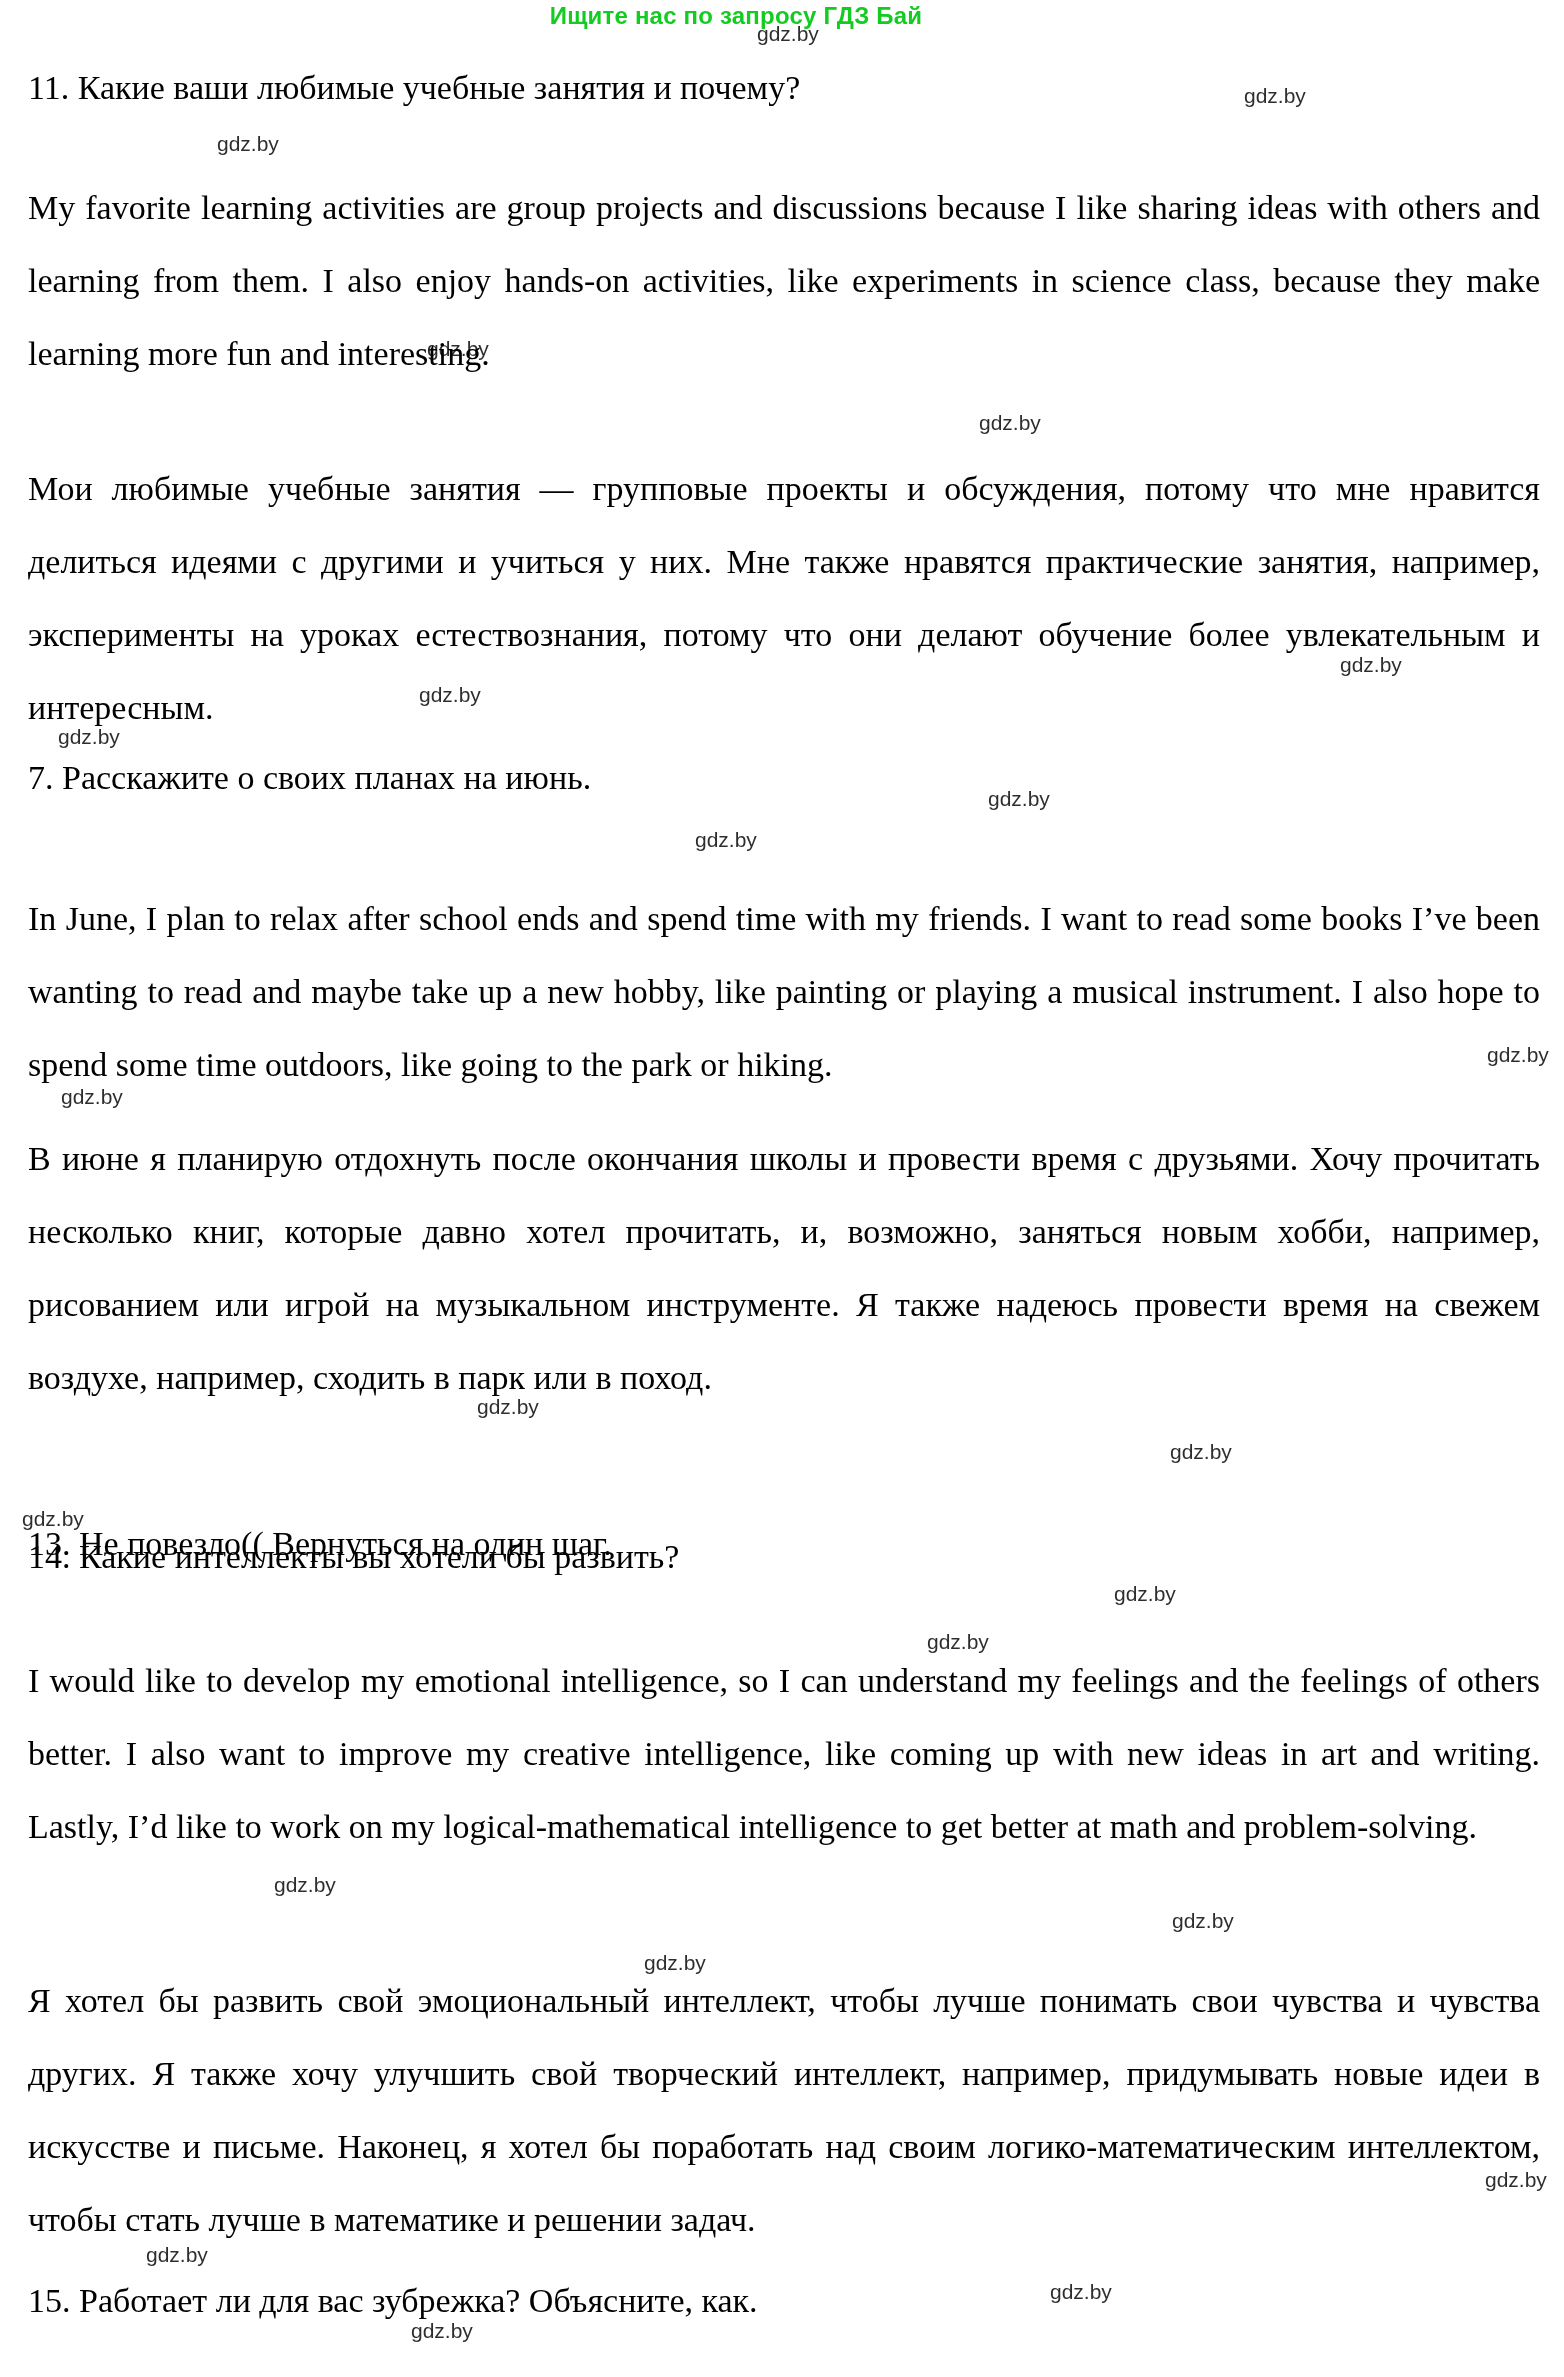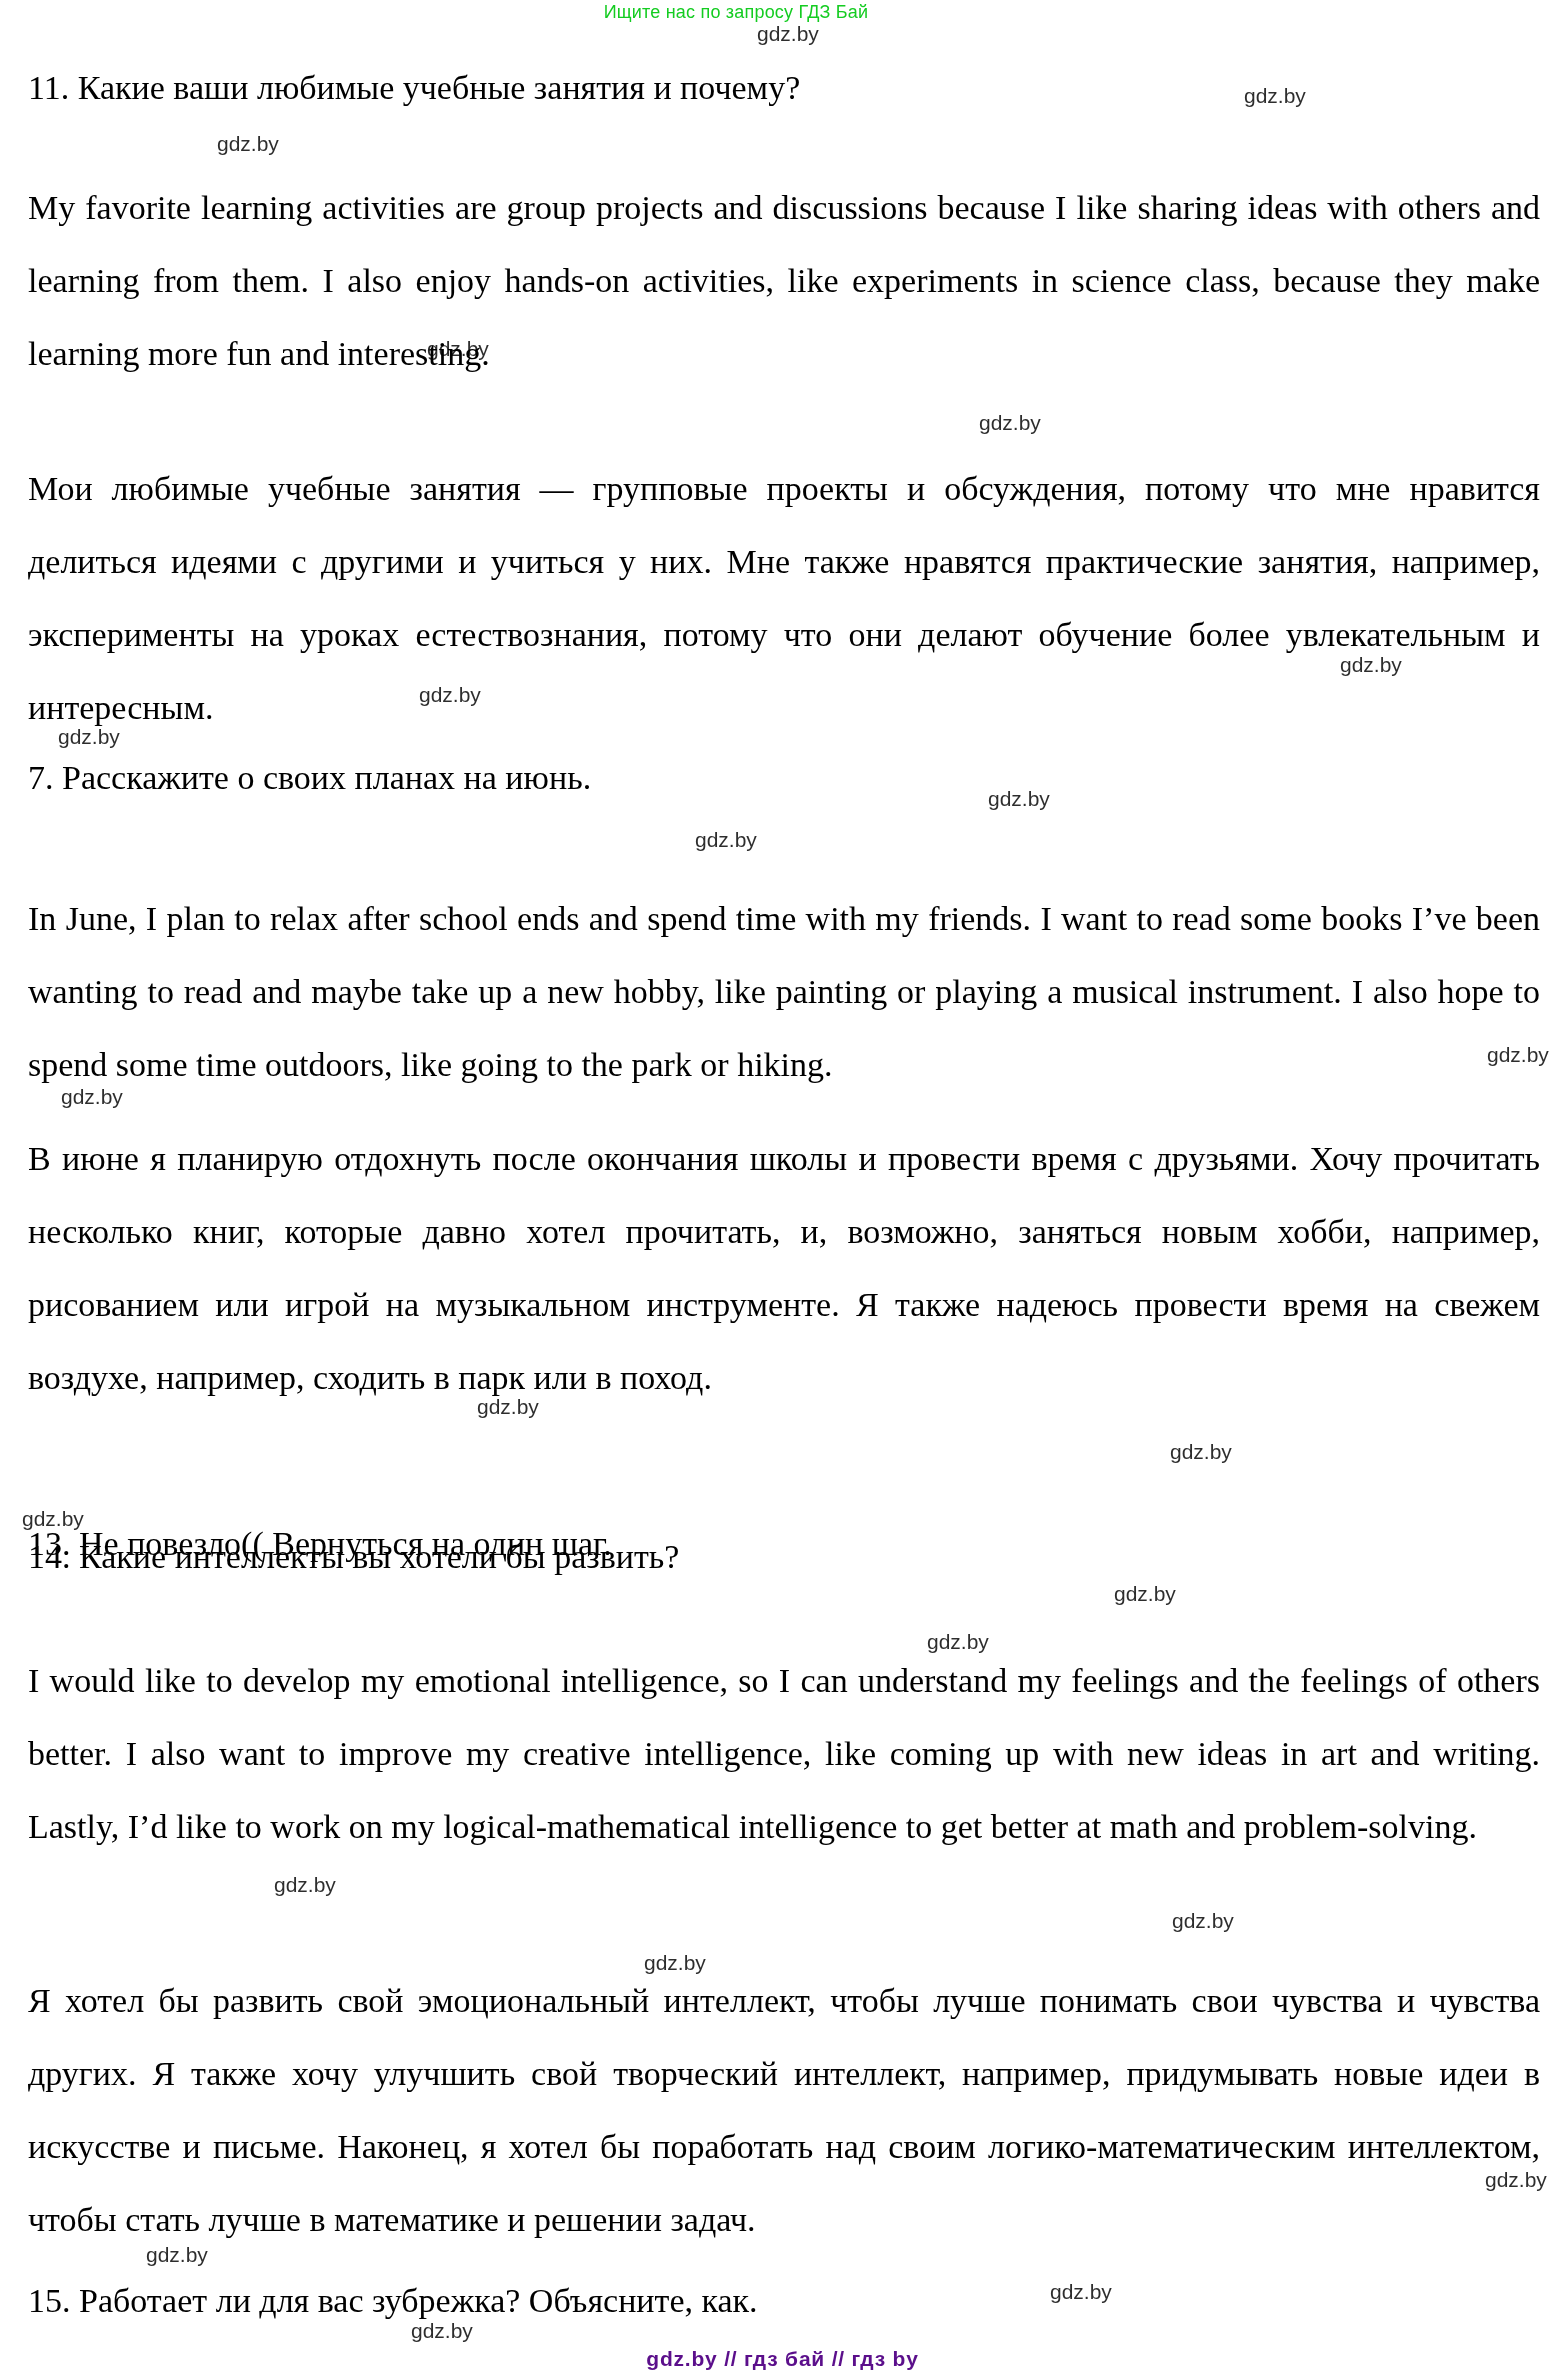--- a/index.html
+++ b/index.html
@@ -25,22 +25,22 @@
   }
 
   
   .promo {
     position: absolute;
     top: 1.6px;
     left: 0;
     width: 1472px;
     text-align: center;
     font-family: "Liberation Sans", "DejaVu Sans", sans-serif;
-    font-size: 18px;
-    font-weight: 400;
+    font-size: 24px;
+    font-weight: 700;
     letter-spacing: 0.2px;
     color: #14cc21;
     white-space: nowrap;
   }
 
   
   .content {
     position: absolute;
     left: 28px;
     top: 0;
@@ -144,16 +144,15 @@
     <div class="q" style="position:absolute; left:0; top:1539px;">14. Какие интеллекты вы хотели бы развить?</div>
 
     <div class="para en" style="position:absolute; left:0; top:1644px; width:1512px;">I would like to develop my emotional intelligence, so I can understand my feelings and the feelings of others better. I also want to improve my creative intelligence, like coming up with new ideas in art and writing. Lastly, I’d like to work on my logical-mathematical intelligence to get better at math and problem-solving.</div>
 
     <div class="para ru" style="position:absolute; left:0; top:1964px; width:1512px;">Я хотел бы развить свой эмоциональный интеллект, чтобы лучше понимать свои чувства и чувства других. Я также хочу улучшить свой творческий интеллект, например, придумывать новые идеи в искусстве и письме. Наконец, я хотел бы поработать над своим логико-математическим интеллектом, чтобы стать лучше в математике и решении задач.</div>
 
     <div class="q" style="position:absolute; left:0; top:2283px;">15. Работает ли для вас зубрежка? Объясните, как.</div>
 
   </div>
 
-  <div class="footer" style="color: rgb(91, 15, 139);">gdz.by  //  гдз бай  //  гдз by</div>
 
 </div>
 
 
 </body></html>

